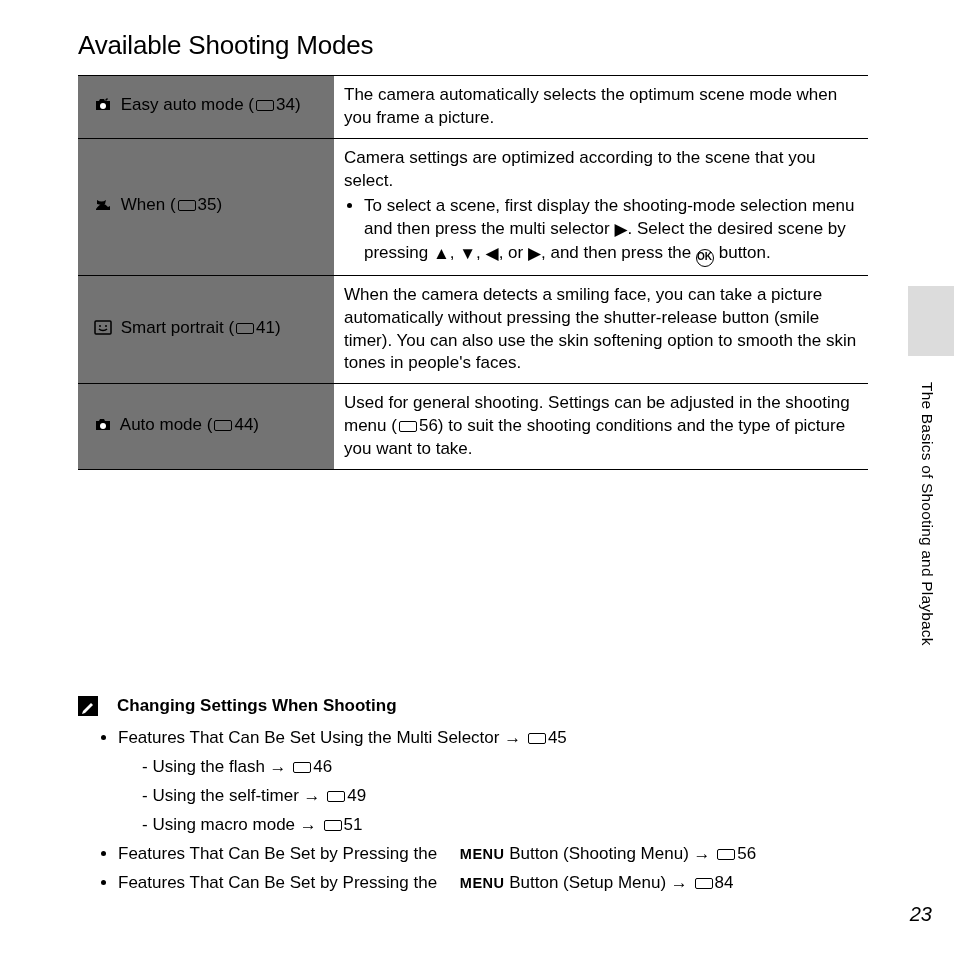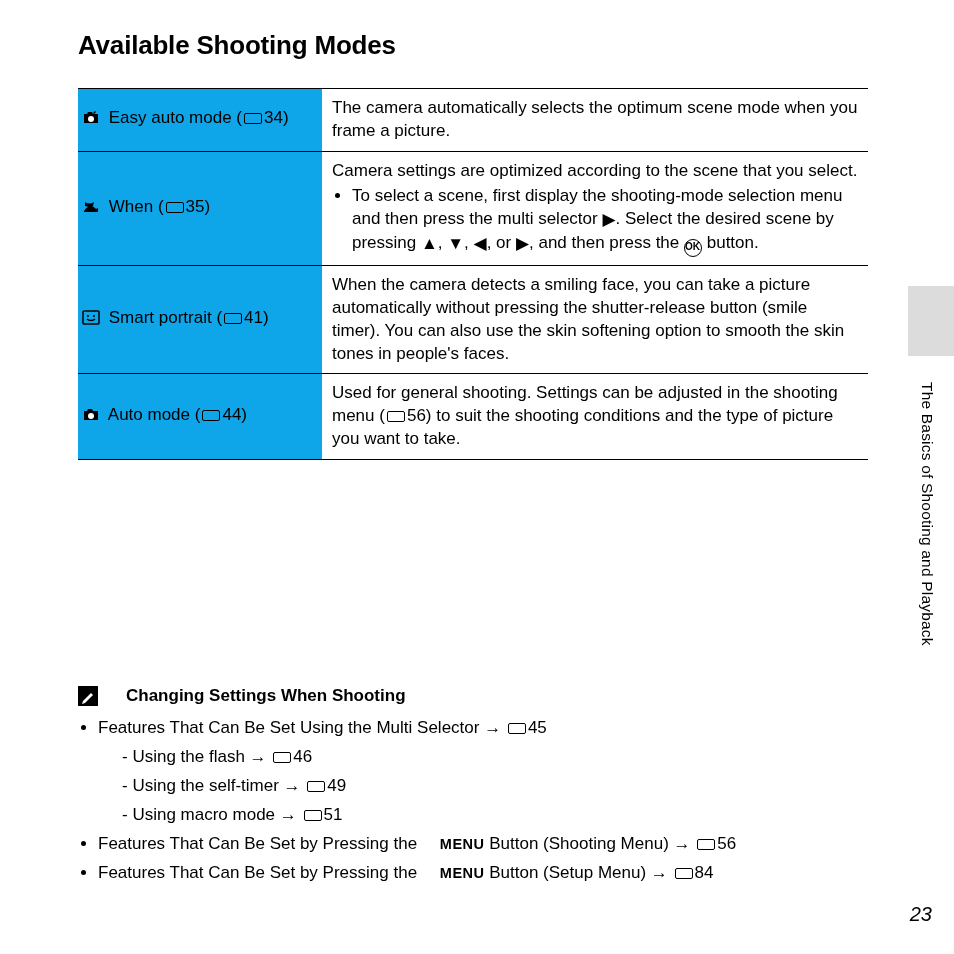--- a/index.html
+++ b/index.html
@@ -12,41 +12,41 @@
     position: relative;
   }
   .page {
     padding: 30px 60px 40px 78px;
     box-sizing: border-box;
     position: relative;
     min-height: 954px;
   }
   h1.title {
     font-size: 26px;
-    font-weight: 700;
+    font-weight: 400;
     letter-spacing: -0.2px;
-    margin: 0 0 27px 0;
+    margin: 0 0 14px 0;
   }
   table.modes {
     border-collapse: collapse;
     width: 790px;
     font-size: 17px;
     line-height: 1.35;
   }
   table.modes td {
     border-top: 1px solid #000;
     border-bottom: 1px solid #000;
     vertical-align: middle;
     padding: 8px 8px 8px 8px;
   }
   table.modes td.mode {
-    background: #0ea5e9;
+    background: #737373;
     width: 232px;
     white-space: nowrap;
-    padding-left: 4px;
+    padding-left: 16px;
   }
   table.modes td.desc {
     vertical-align: top;
     padding: 8px 8px 8px 10px;
   }
   table.modes ul {
     margin: 2px 0 0 0;
     padding-left: 20px;
   }
   table.modes li { margin: 0; }
@@ -96,42 +96,42 @@
     writing-mode: vertical-rl;
     font-size: 15.5px;
     letter-spacing: 0.2px;
     transform-origin: top right;
   }
   
   .note-heading {
     margin-top: 226px;
     display: flex;
     align-items: center;
-    gap: 28px;
+    gap: 19px;
     text-align: center;
   }
   .note-badge {
     display: inline-block;
     width: 20px;
     height: 20px;
     background: #000;
     position: relative;
   }
   .note-badge svg { position:absolute; inset:0; }
   .note-title {
     font-weight: 700;
     font-size: 17px;
   }
   ul.bullets {
     margin: 8px 0 0 0;
     padding: 0 36px 0 16px;
     font-size: 17px;
     line-height: 1.7;
   }
-  ul.bullets > li { list-style: disc; margin-left: 4px; }
+  ul.bullets > li { list-style: disc; margin-left: 24px; }
   ul.bullets ul.dashes {
     margin: 0;
     padding-left: 24px;
     list-style: none;
   }
   ul.bullets ul.dashes li::before {
     content: "-  ";
   }
   .menu-label {
     font-weight: 700;

